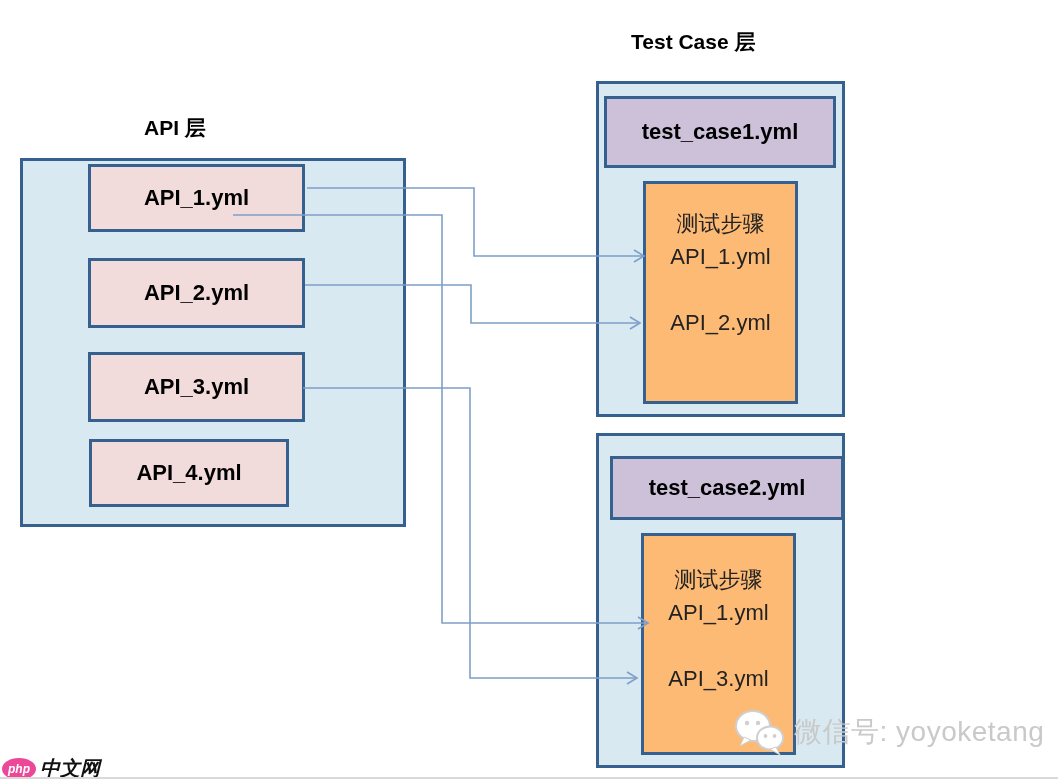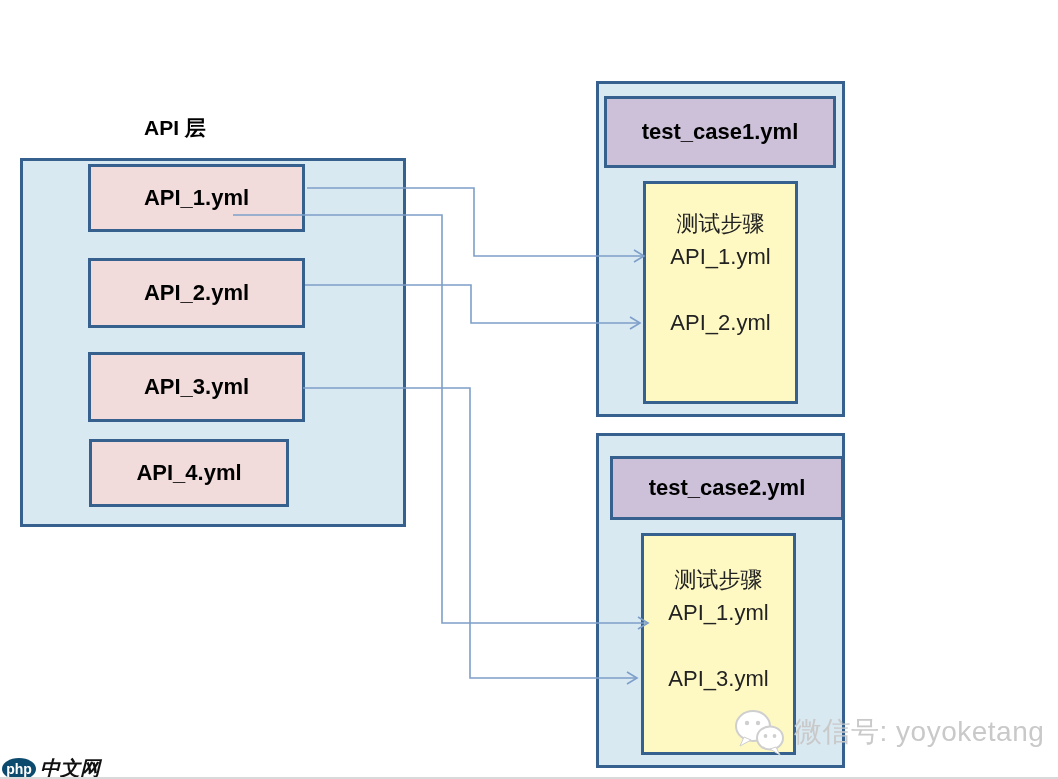--- a/index.html
+++ b/index.html
@@ -34,21 +34,21 @@
   .case-header{
     position:absolute;
     background:#ccc1d9;
     border:3px solid #36618f;
     box-sizing:border-box;
     display:flex;align-items:center;justify-content:center;
     font-size:22px;font-weight:bold;color:#000;
   }
   .steps-box{
     position:absolute;
-    background:#fef9c3;
+    background:#fdba74;
     border:3px solid #36618f;
     box-sizing:border-box;
     text-align:center;
     font-size:22px;color:#222;
     line-height:33px;
   }
   .steps-box .pad1{padding-top:23px;}
   .steps-box .pad2{padding-top:27px;}
   .step-gap{margin-top:33px;}
   svg.connectors{
@@ -67,37 +67,38 @@
     letter-spacing:0.5px;
     white-space:nowrap;
   }
   .site-logo{
     position:absolute;
     display:flex;align-items:center;
     z-index:7;
   }
   .logo-badge{
     width:34px;height:22px;
-    background:#0c4a6e;
+    background:#ec4899;
     border-radius:50%;
     display:flex;align-items:center;justify-content:center;
-    color:#fff;font-size:14px;font-weight:bold;
+    color:#fff;font-size:12px;font-weight:bold;font-style:italic;
   }
   .logo-name{
     margin-left:4px;
     font-size:20px;font-weight:bold;font-style:italic;color:#111;
     white-space:nowrap;
   }
 </style>
 </head>
 <body>
 
 <div class="stage">
 
   <div class="layer-title" style="left:144px;top:114px;">API 层</div>
+  <div class="layer-title" style="left:631px;top:28px;">Test Case 层</div>
 
   <div class="container-box" style="left:20px;top:158px;width:386px;height:369px;"></div>
 
   <div class="file-box" style="left:88px;top:164px;width:217px;height:68px;">API_1.yml</div>
   <div class="file-box" style="left:88px;top:258px;width:217px;height:70px;">API_2.yml</div>
   <div class="file-box" style="left:88px;top:352px;width:217px;height:70px;">API_3.yml</div>
   <div class="file-box" style="left:89px;top:439px;width:200px;height:68px;">API_4.yml</div>
 
   <div class="container-box" style="left:596px;top:81px;width:249px;height:336px;"></div>
   <div class="case-header" style="left:604px;top:96px;width:232px;height:72px;">test_case1.yml</div>

